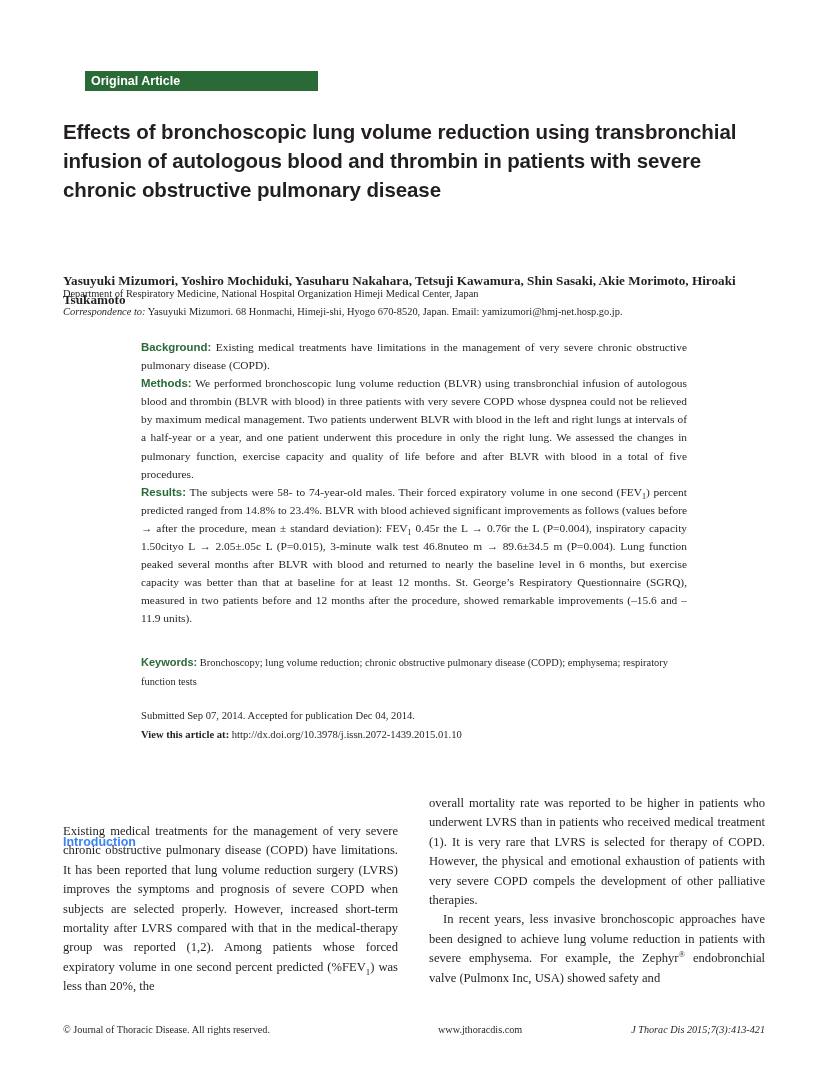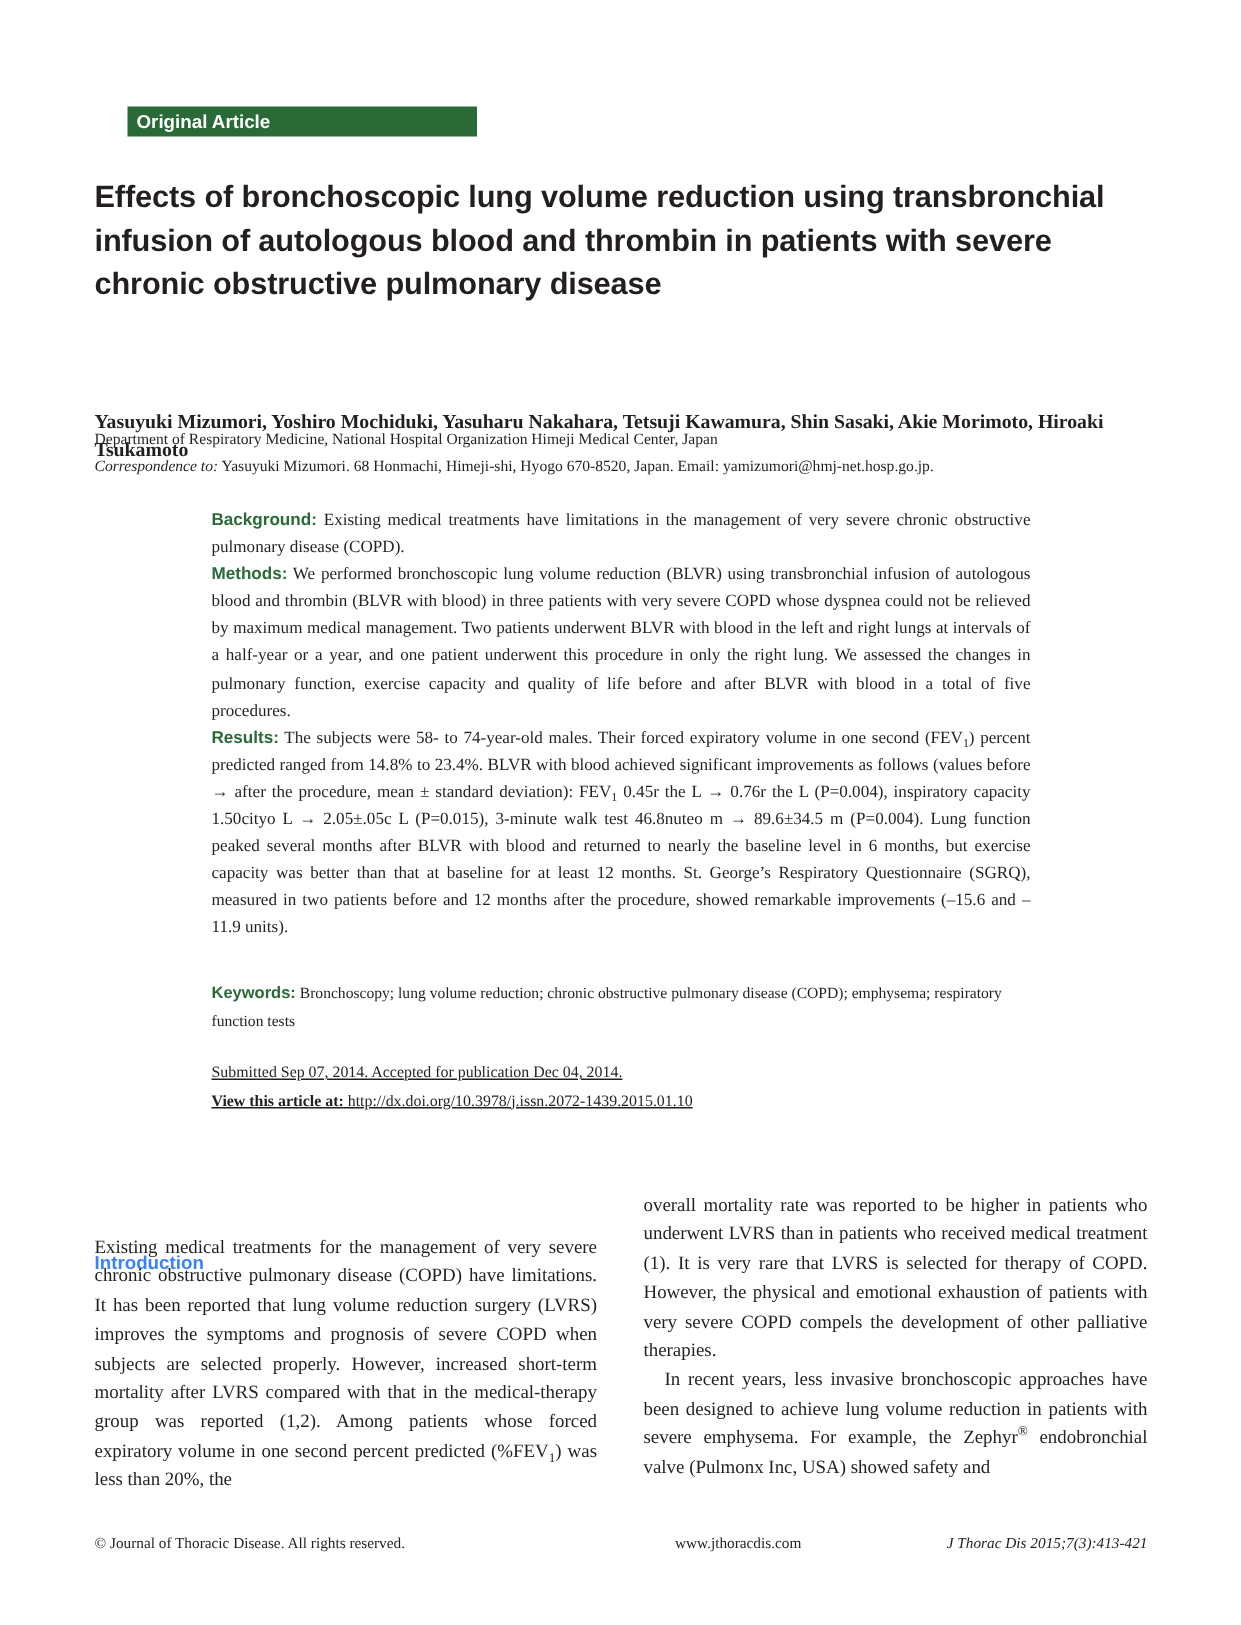--- a/index.html
+++ b/index.html
@@ -41,41 +41,41 @@
     font-size: 10.4px; line-height: 19px;
   }
   .keywords .head {
     font-family: "Liberation Sans", sans-serif; font-weight: bold; color: #2a6a37;
     font-size: 11px;
   }
   .meta {
     position: absolute; left: 141px; top: 707px; width: 546px;
     font-size: 10.6px; line-height: 18.5px;
   }
-  .meta div { white-space: nowrap; text-decoration: underline; }
+  .meta div { white-space: nowrap; }
   .meta .bold { font-weight: bold; }
   .intro-head {
     position: absolute; left: 63px; top: 835px;
     font-family: "Liberation Sans", sans-serif; font-weight: bold; color: #3b82f6;
     font-size: 12.5px;
   }
   .col {
     position: absolute; font-size: 12.6px; line-height: 19.4px; text-align: justify;
   }
   .col p { margin: 0; }
   .col-left { left: 63px; top: 822px; width: 335px; }
   .col-right { left: 429px; top: 794px; width: 336px; }
   .indent { text-indent: 14px; }
   sub, sup { font-size: 0.7em; line-height: 0; }
   .footer {
     position: absolute; left: 63px; top: 1022px; width: 702px; height: 16px;
     font-size: 10.2px; line-height: 16px; text-align: right;
   }
   .footer .copy { position: absolute; left: 0; top: 0; }
-  .footer .site { position: absolute; left: 375px; top: 0; margin-left: 12px; }
+  .footer .site { position: absolute; left: 375px; top: 0; }
   .footer .cite { position: absolute; right: 0; top: 0; font-style: italic; }
 </style>
 </head>
 <body>
 
 <div class="badge">Original Article</div>
 
 <h1 class="title" style="margin:0;">Effects of bronchoscopic lung volume reduction using transbronchial infusion of autologous blood and thrombin in patients with severe chronic obstructive pulmonary disease</h1>
 
 <div class="authors">Yasuyuki Mizumori, Yoshiro Mochiduki, Yasuharu Nakahara, Tetsuji Kawamura, Shin Sasaki, Akie Morimoto, Hiroaki Tsukamoto</div>

